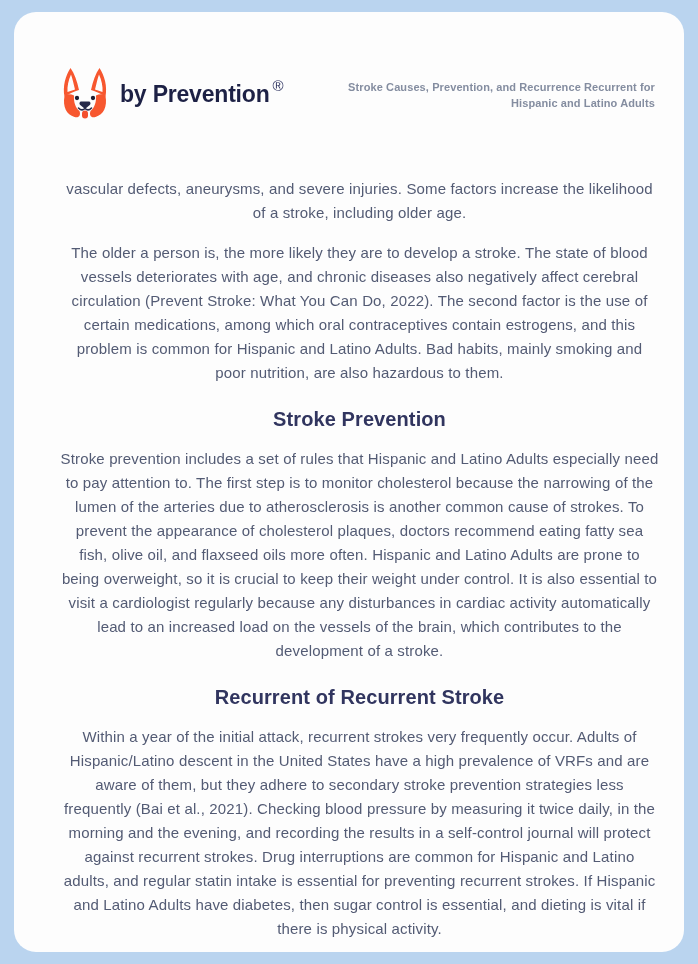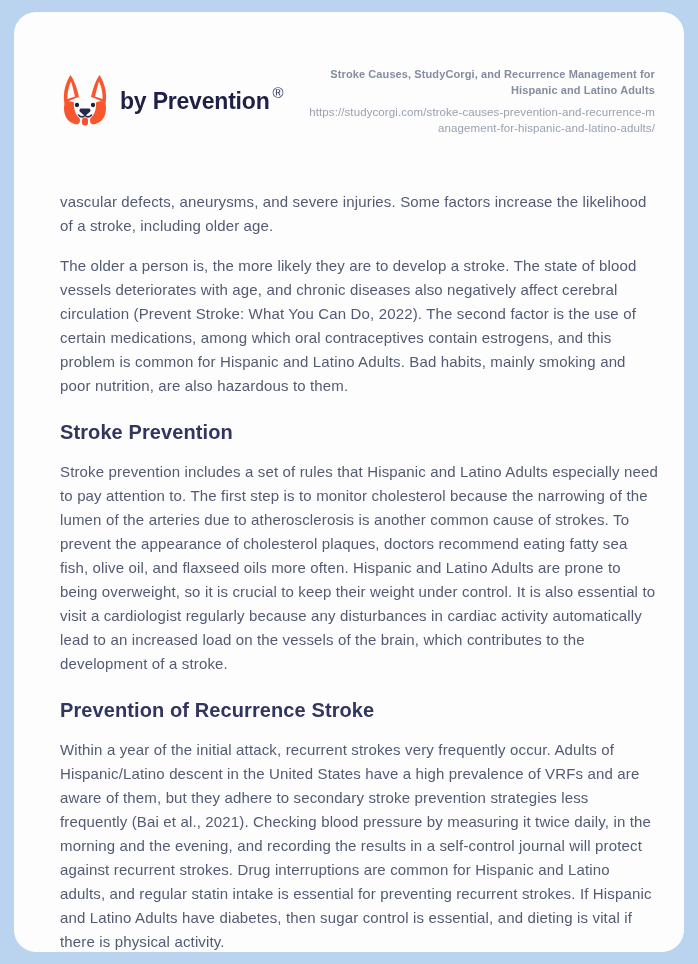--- a/index.html
+++ b/index.html
@@ -56,21 +56,21 @@
   .doc-url {
     margin-top: 6px;
     font-size: 11.5px;
     font-weight: 400;
     line-height: 16px;
     color: #98a1ae;
     letter-spacing: 0.1px;
     word-break: break-all;
   }
   
-  .content { width: 599px; }
+  .content { width: 599px; text-align: center; }
   .content p {
     font-size: 15px;
     line-height: 24px;
     letter-spacing: 0.15px;
     color: #535b74;
     margin-bottom: 16px;
   }
   .content h2 {
     font-size: 20px;
     line-height: 28px;
@@ -104,29 +104,28 @@
         <path d="M43 70 L57 70 C61 70 62.5 74 59.5 77 L53 82.5 C51 84.3 49 84.3 47 82.5 L40.5 77 C37.5 74 39 70 43 70 Z" fill="#262a49"></path>
 
         <path d="M37 83 Q43.5 90 50 84 Q56.5 90 63 83" fill="none" stroke="#262a49" stroke-width="3" stroke-linecap="round"></path>
 
         <rect x="44" y="88" width="12" height="16" rx="6" fill="#f4502e"></rect>
       </svg>
       <span class="brand-text">by Prevention</span>
       <span class="rmark">®</span>
     </div>
     <div class="doc-meta">
-      <div class="doc-title">Stroke Causes, StudyCorgi, and Recurrence Management for Hispanic and Latino Adults</div>
-      <div class="doc-url">https://studycorgi.com/stroke-causes-prevention-and-recurrence-management-for-hispanic-and-latino-adults/</div>
+      <div class="doc-title">Stroke Causes, Prevention, and Recurrence Recurrent for Hispanic and Latino Adults</div>
     </div>
   </header>
 
   <main class="content">
     <p>vascular defects, aneurysms, and severe injuries. Some factors increase the likelihood of a stroke, including older age.</p>
     <p>The older a person is, the more likely they are to develop a stroke. The state of blood vessels deteriorates with age, and chronic diseases also negatively affect cerebral circulation (Prevent Stroke: What You Can Do, 2022). The second factor is the use of certain medications, among which oral contraceptives contain estrogens, and this problem is common for Hispanic and Latino Adults. Bad habits, mainly smoking and poor nutrition, are also hazardous to them.</p>
 
     <h2>Stroke Prevention</h2>
     <p>Stroke prevention includes a set of rules that Hispanic and Latino Adults especially need to pay attention to. The first step is to monitor cholesterol because the narrowing of the lumen of the arteries due to atherosclerosis is another common cause of strokes. To prevent the appearance of cholesterol plaques, doctors recommend eating fatty sea fish, olive oil, and flaxseed oils more often. Hispanic and Latino Adults are prone to being overweight, so it is crucial to keep their weight under control. It is also essential to visit a cardiologist regularly because any disturbances in cardiac activity automatically lead to an increased load on the vessels of the brain, which contributes to the development of a stroke.</p>
 
-    <h2>Prevention of Recurrence Stroke</h2>
+    <h2>Recurrent of Recurrent Stroke</h2>
     <p>Within a year of the initial attack, recurrent strokes very frequently occur. Adults of Hispanic/Latino descent in the United States have a high prevalence of VRFs and are aware of them, but they adhere to secondary stroke prevention strategies less frequently (Bai et al., 2021). Checking blood pressure by measuring it twice daily, in the morning and the evening, and recording the results in a self-control journal will protect against recurrent strokes. Drug interruptions are common for Hispanic and Latino adults, and regular statin intake is essential for preventing recurrent strokes. If Hispanic and Latino Adults have diabetes, then sugar control is essential, and dieting is vital if there is physical activity.</p>
   </main>
 
 </div>
 
 </body></html>

